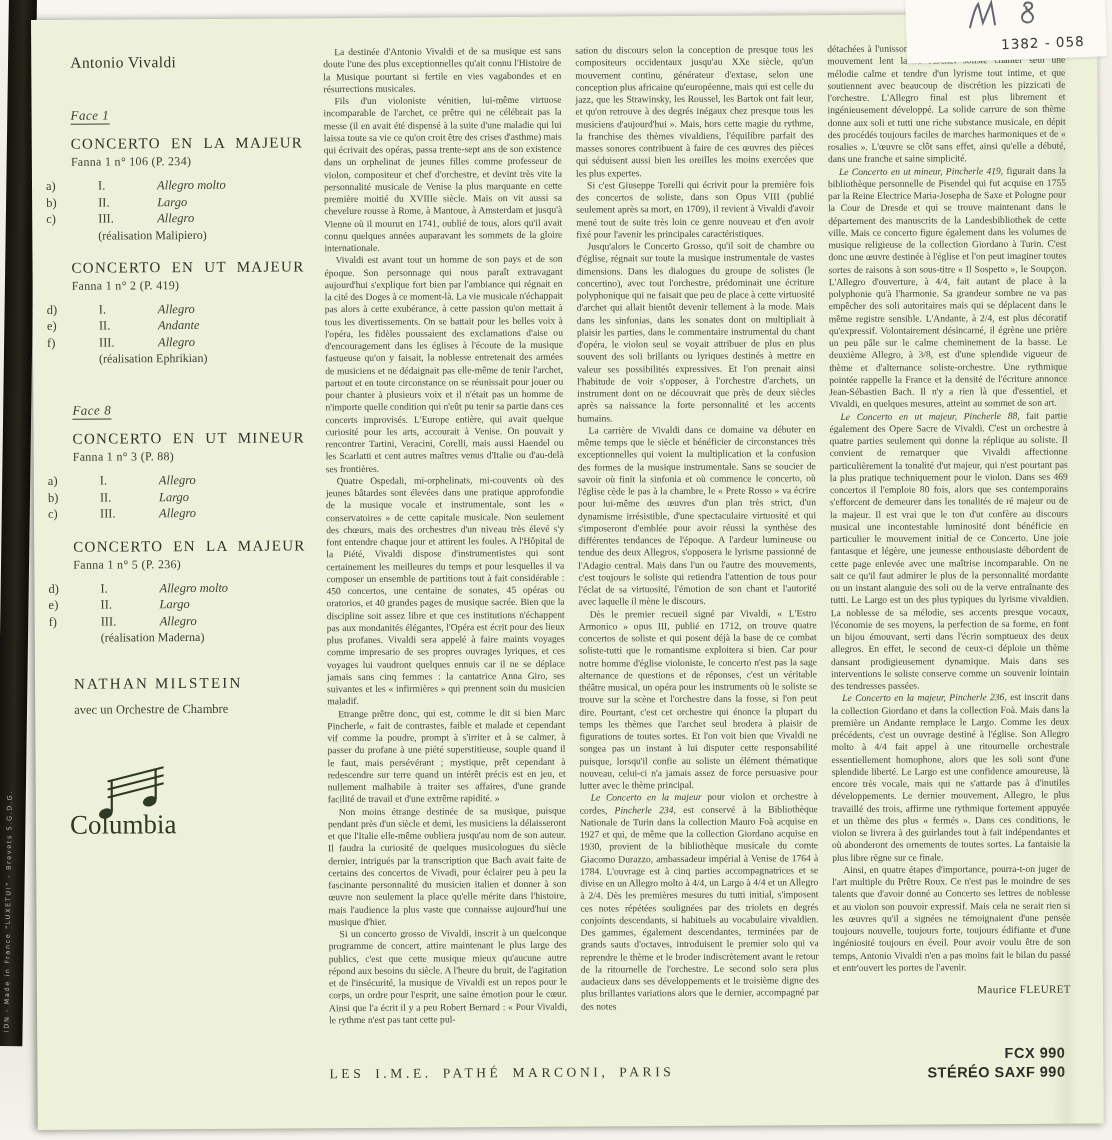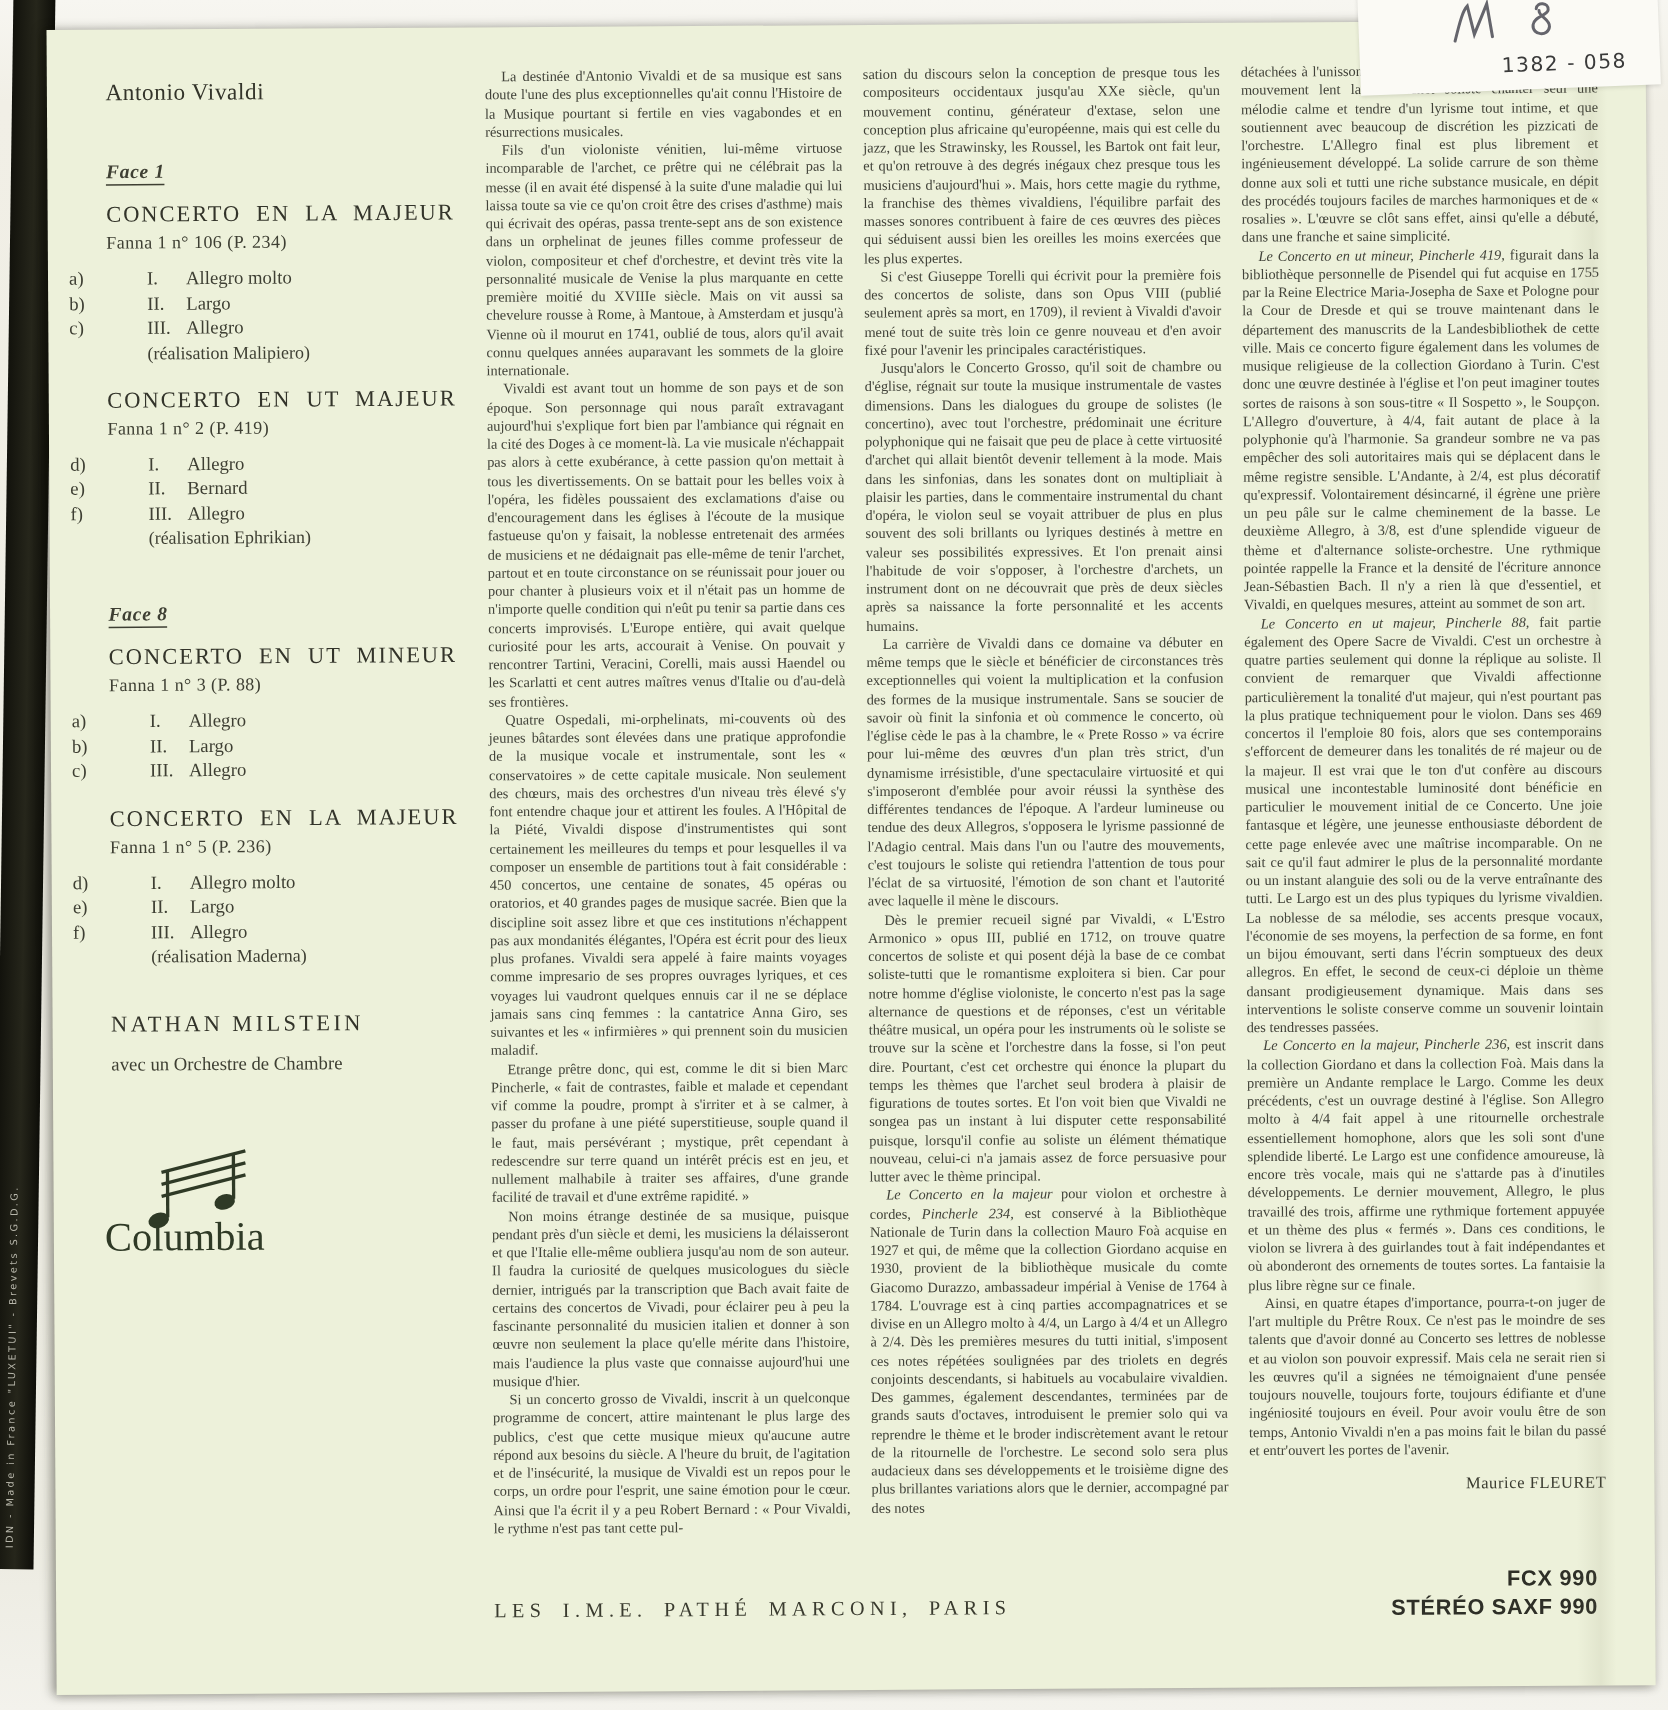--- a/index.html
+++ b/index.html
@@ -22,29 +22,29 @@
   
   .corner{position:absolute;right:6px;top:-10px;width:200px;height:70px;background:#fbfaf5;
           transform:rotate(-2.2deg);box-shadow:0 1px 3px rgba(0,0,0,.12);}
   .corner-number{position:absolute;right:22px;bottom:8px;font-family:"DejaVu Sans",sans-serif;
           font-size:13.5px;letter-spacing:1px;color:#3a3a3a;}
   .handwriting{position:absolute;right:60px;top:8px;}
   
   .track-col{position:absolute;left:14px;top:34px;width:278px;}
   .artist{font-size:15.5px;margin-left:25px;letter-spacing:.4px;color:#33342a;}
   .face-label-wrap{margin:34px 0 12px 25px;}
-  .face-label{font-style:italic;font-weight:bold;font-size:13px;border-bottom:1px solid #3e3f33;
+  .face-label{font-style:italic;font-weight:normal;font-size:13px;border-bottom:1px solid #3e3f33;
           padding-bottom:1px;letter-spacing:.5px;}
   .work{margin-bottom:16px;}
   .work-title{font-size:15px;letter-spacing:1.3px;word-spacing:5px;margin-left:25px;color:#33342a;}
   .work-catalog{font-size:12px;margin:2px 0 8px 25px;letter-spacing:.3px;}
   .mv{display:flex;font-size:12.5px;line-height:16.5px;}
   .mv-letter{width:24px;flex:none;}
   .mv-num{margin-left:28px;width:26px;flex:none;}
-  .mv-tempo{}
+  .mv-tempo{font-style:italic;margin-left:33px;}
   .work-note{font-size:12px;margin:1px 0 0 52px;}
   .performer{margin:30px 0 0 25px;font-size:15px;letter-spacing:2.2px;color:#33342a;}
   .ensemble{margin:10px 0 0 25px;font-size:12.5px;}
   .logo{margin:42px 0 0 18px;}
   
   .essay{position:absolute;left:292px;top:28px;width:742px;display:flex;gap:14px;}
   .essay-col{width:238px;font-size:9.6px;line-height:12.25px;text-align:justify;color:#42433a;}
   .essay-col p{margin:0;text-indent:11px;}
   .essay-col p.noindent{text-indent:0;}
   .signature{text-align:right;margin-top:10px;font-size:11px;letter-spacing:.4px;color:#3a3b30;}
@@ -93,21 +93,21 @@
             <div class="work-title">CONCERTO EN UT MAJEUR</div>
             <div class="work-catalog">Fanna 1 n° 2 (P. 419)</div>
             <div class="mv">
               <span class="mv-letter">d)</span>
               <span class="mv-num">I.</span>
               <span class="mv-tempo">Allegro</span>
             </div>
             <div class="mv">
               <span class="mv-letter">e)</span>
               <span class="mv-num">II.</span>
-              <span class="mv-tempo">Bernard</span>
+              <span class="mv-tempo">Andante</span>
             </div>
             <div class="mv">
               <span class="mv-letter">f)</span>
               <span class="mv-num">III.</span>
               <span class="mv-tempo">Allegro</span>
             </div>
             <div class="work-note">(réalisation Ephrikian)</div>
           </div>
           <div class="face-label-wrap"><span class="face-label">Face 8</span></div>
           <div class="work">

